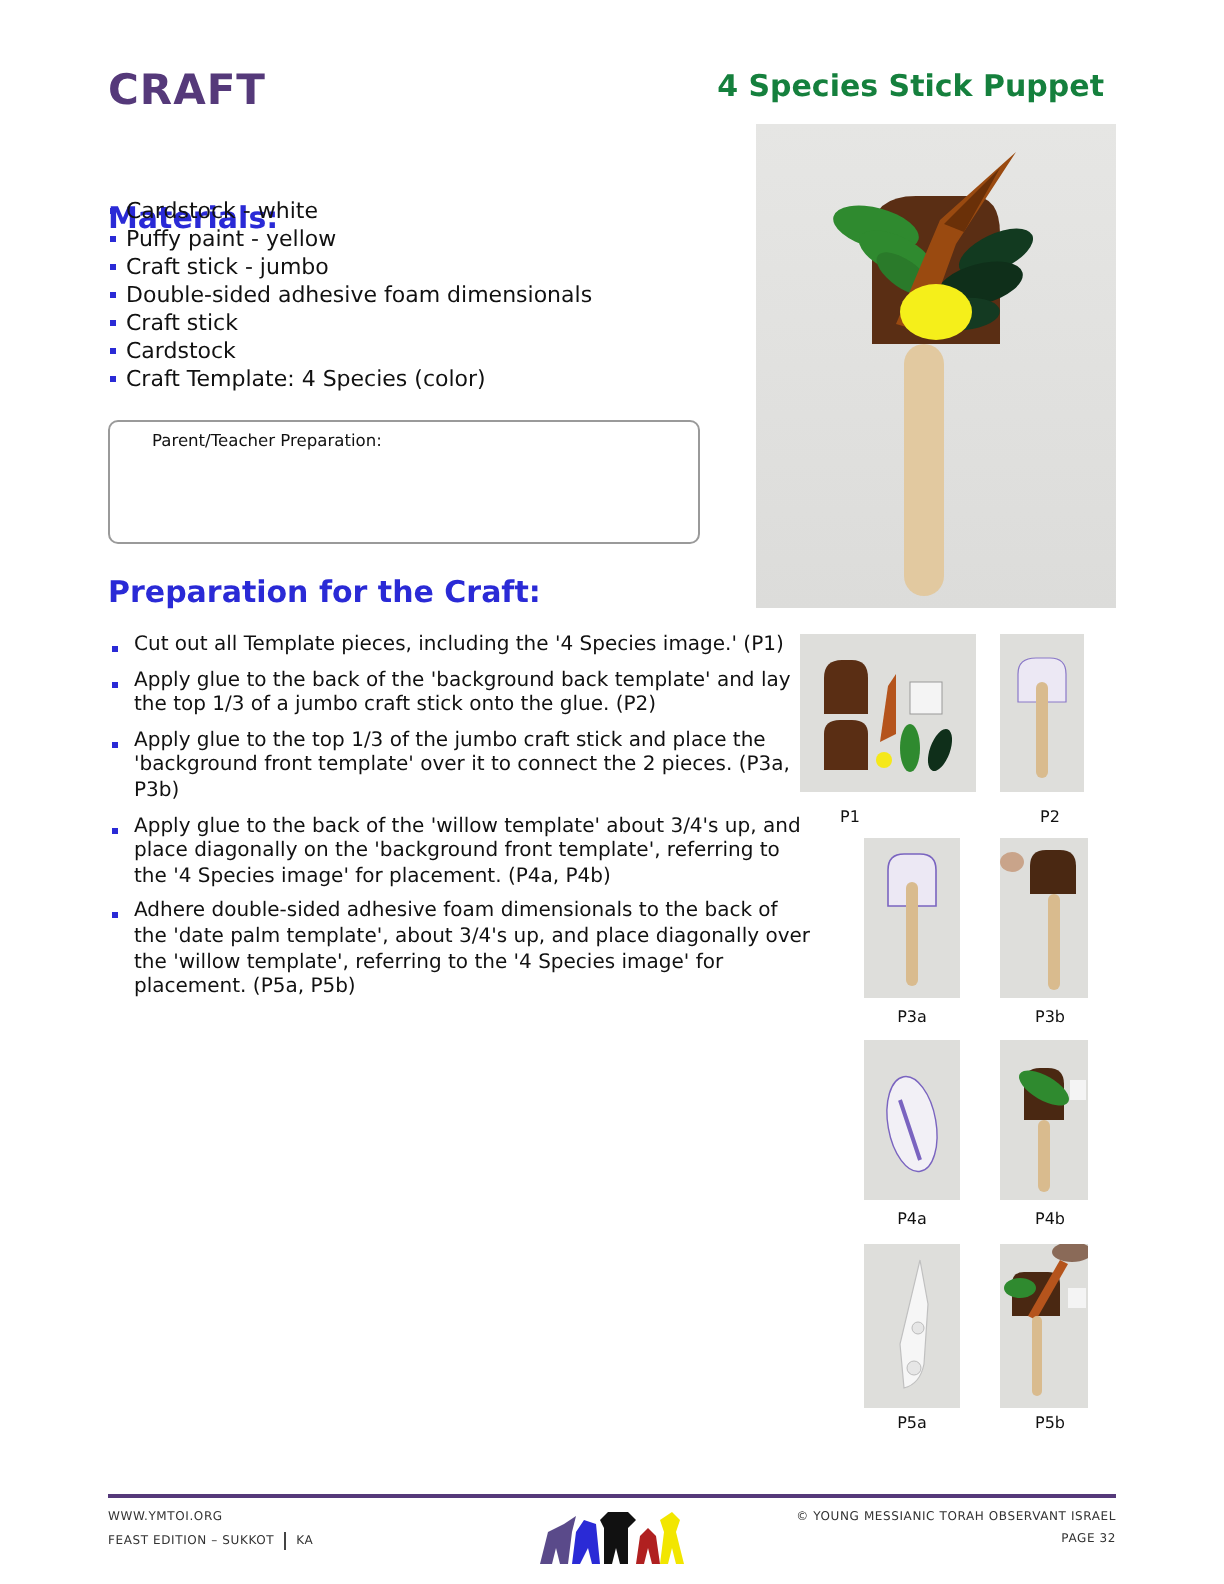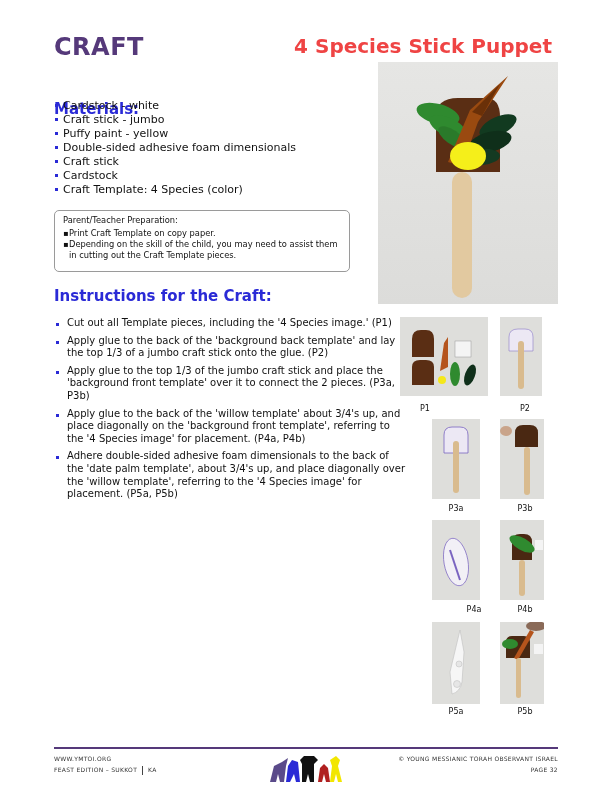--- a/index.html
+++ b/index.html
@@ -2,26 +2,26 @@
 <html><head>
 <meta charset="utf-8">
 <style>
   * { box-sizing: border-box; margin: 0; padding: 0; }
   html, body { width: 612px; height: 792px; background: #ffffff; overflow: hidden; }
   body { position: relative; font-family: "DejaVu Sans", sans-serif; color: #111; }
 
   .title-craft {
     position: absolute; left: 54px; top: 33px;
     font-family: "DejaVu Sans", sans-serif; font-weight: bold;
-    font-size: 24px; color: #55397a; letter-spacing: 0.5px;
+    font-size: 21px; color: #55397a; letter-spacing: 0.5px;
   }
   .title-puppet {
     position: absolute; right: 60px; top: 34px;
     font-family: "DejaVu Sans", sans-serif; font-weight: bold;
-    font-size: 20px; color: #ef4444;
+    font-size: 15px; color: #15803d;
   }
   .section-head {
     position: absolute; left: 54px;
     font-family: "DejaVu Sans", sans-serif; font-weight: bold;
     font-size: 15px; color: #2a2ad6;
   }
   .materials-head { top: 56px; margin-top: 44px; }
   .instr-head { top: 287px; }
 
   .materials-list {
@@ -30,21 +30,21 @@
   }
   .materials-list li { position: relative; padding-left: 8px; }
   .materials-list li::before {
     content: ""; position: absolute; left: 0; top: 5px;
     width: 3px; height: 3px; background: #2a2ad6;
   }
 
   .prep-box {
     position: absolute; left: 54px; top: 210px; width: 296px; height: 62px;
     border: 1px solid #9a9a9a; border-radius: 5px;
-    padding: 4px 8px; font-size: 8.3px; line-height: 11px;
+    padding: 4px 21px; font-size: 8.3px; line-height: 11px;
   }
   .prep-box .prep-title { margin-bottom: 2px; }
   .prep-box ul { list-style: none; }
   .prep-box li { position: relative; padding-left: 6px; }
   .prep-box li::before {
     content: "\25AA"; position: absolute; left: 0; top: 0; font-size: 8px;
   }
 
   .instr-list {
     position: absolute; left: 56px; top: 317px; width: 350px; list-style: none;
@@ -78,37 +78,33 @@
 </style>
 </head>
 <body>
 
 <div class="title-craft">CRAFT</div>
 <div class="title-puppet">4 Species Stick Puppet</div>
 
 <div class="section-head materials-head">Materials:</div>
 <ul class="materials-list">
   <li>Cardstock - white</li>
+  <li>Puffy paint - yellow</li>
   <li>Craft stick - jumbo</li>
-  <li>Puffy paint - yellow</li>
   <li>Double-sided adhesive foam dimensionals</li>
   <li>Craft stick</li>
   <li>Cardstock</li>
   <li>Craft Template: 4 Species (color)</li>
 </ul>
 
 <div class="prep-box">
   <div class="prep-title">Parent/Teacher Preparation:</div>
-  <ul>
-    <li>Print Craft Template on copy paper.</li>
-    <li>Depending on the skill of the child, you may need to assist them in cutting out the Craft Template pieces.</li>
-  </ul>
-</div>
-
-<div class="section-head instr-head">Instructions for the Craft:</div>
+</div>
+
+<div class="section-head instr-head">Preparation for the Craft:</div>
 <ul class="instr-list">
   <li>Cut out all Template pieces, including the '4 Species image.' (P1)</li>
   <li>Apply glue to the back of the 'background back template' and lay the top 1/3 of a jumbo craft stick onto the glue. (P2)</li>
   <li>Apply glue to the top 1/3 of the jumbo craft stick and place the 'background front template' over it to connect the 2 pieces. (P3a, P3b)</li>
   <li>Apply glue to the back of the 'willow template' about 3/4's up, and place diagonally on the 'background front template', referring to the '4 Species image' for placement. (P4a, P4b)</li>
   <li>Adhere double-sided adhesive foam dimensionals to the back of the 'date palm template', about 3/4's up, and place diagonally over the 'willow template', referring to the '4 Species image' for placement. (P5a, P5b)</li>
 </ul>
 
 <div class="main-photo">
   <svg width="180" height="242" viewBox="0 0 180 242">
@@ -191,21 +187,21 @@
     <rect x="16" y="36" width="5" height="40" rx="2.5" fill="#d9bb8e"></rect>
     <ellipse cx="36" cy="4" rx="10" ry="5" fill="#8a6a58"></ellipse>
     <rect x="34" y="22" width="9" height="10" fill="#f4f4f4"></rect>
   </svg>
 </div>
 
 <div class="thumb-label" style="left:395px;top:404px;">P1</div>
 <div class="thumb-label" style="left:495px;top:404px;">P2</div>
 <div class="thumb-label" style="left:426px;top:504px;">P3a</div>
 <div class="thumb-label" style="left:495px;top:504px;">P3b</div>
-<div class="thumb-label" style="left:444px;top:605px;">P4a</div>
+<div class="thumb-label" style="left:426px;top:605px;">P4a</div>
 <div class="thumb-label" style="left:495px;top:605px;">P4b</div>
 <div class="thumb-label" style="left:426px;top:707px;">P5a</div>
 <div class="thumb-label" style="left:495px;top:707px;">P5b</div>
 
 <div class="footer-line"></div>
 <div class="footer-text" style="left:54px;top:755px;">WWW.YMTOI.ORG</div>
 <div class="footer-text" style="left:54px;top:766px;">
   <span>FEAST EDITION – SUKKOT</span><span class="footer-sep"></span><span>KA</span>
 </div>
 <div style="position:absolute;left:268px;top:752px;width:76px;height:32px;">

